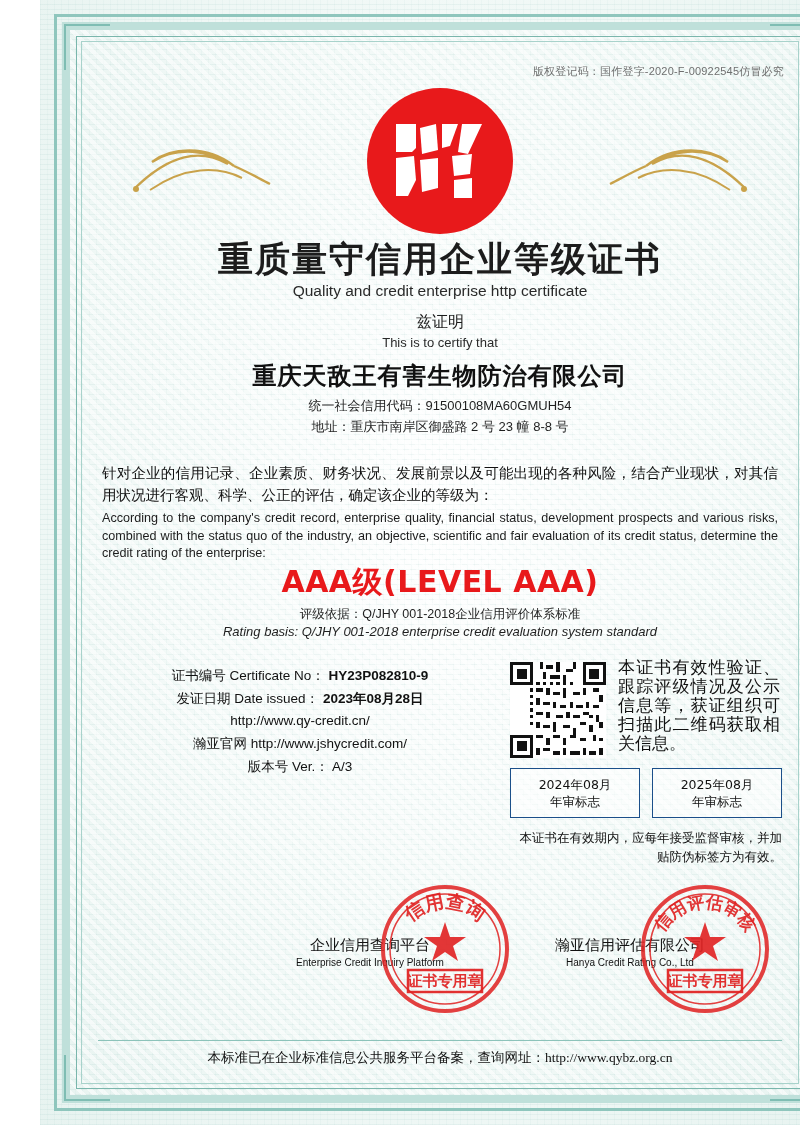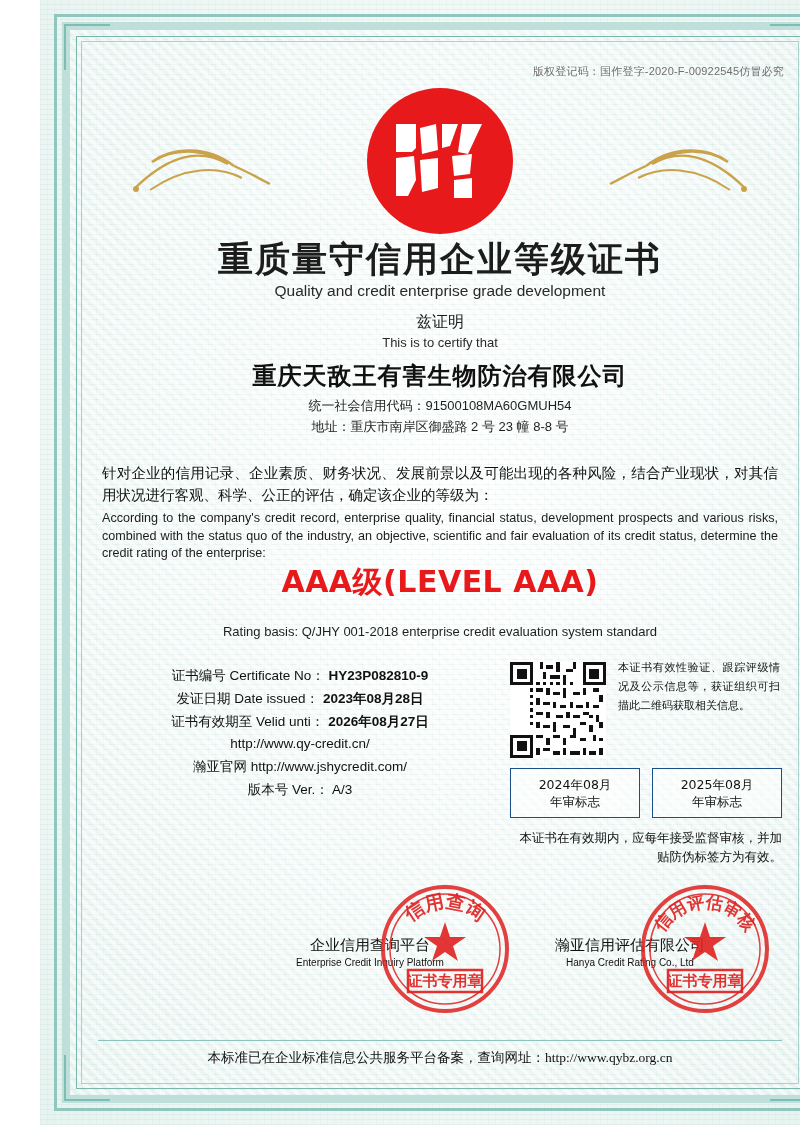--- a/index.html
+++ b/index.html
@@ -221,20 +221,21 @@
     font-size: 12.5px;
     color: #1f1f1f;
   }
   .basis-en {
     position: absolute;
     top: 574px;
     left: 0; right: 0;
     text-align: center;
     font-size: 13px;
     color: #1f1f1f;
+    font-style: italic;
   }
 
   
   .details {
     position: absolute;
     top: 614px;
     left: 10px;
     width: 400px;
     font-size: 13.5px;
     color: #111;
@@ -251,21 +252,21 @@
     width: 96px;
     height: 96px;
   }
   .qr svg { display: block; }
 
   .note-right {
     position: absolute;
     top: 608px;
     left: 528px;
     width: 162px;
-    font-size: 11px;
+    font-size: 17px;
     line-height: 19px;
     color: #111;
     text-align: justify;
     font-family: "DejaVu Sans", sans-serif;
   }
 
   .stamp-boxes {
     position: absolute;
     top: 718px;
     left: 420px;
@@ -393,52 +394,48 @@
             <polygon points="50,6 66,6 58,28 50,30"></polygon>
             <polygon points="70,6 90,6 76,36 66,34"></polygon>
             <polygon points="60,38 80,36 78,56 62,58"></polygon>
             <polygon points="62,62 80,60 80,80 62,80"></polygon>
           </g>
         </svg>
       </div>
     </div>
 
     <div class="title-cn">重质量守信用企业等级证书</div>
-    <div class="title-en">Quality and credit enterprise grade development</div>
+    <div class="title-en">Quality and credit enterprise http certificate</div>
 
     <div class="certify-cn">兹证明</div>
     <div class="certify-en">This is to certify that</div>
 
     <div class="company">重庆天敌王有害生物防治有限公司</div>
     <div class="credit-code">统一社会信用代码：91500108MA60GMUH54</div>
     <div class="addr">地址：重庆市南岸区御盛路 2 号 23 幢 8-8 号</div>
 
     <div class="para">
       <div class="para-cn">针对企业的信用记录、企业素质、财务状况、发展前景以及可能出现的各种风险，结合产业现状，对其信用状况进行客观、科学、公正的评估，确定该企业的等级为：</div>
       <div class="para-en">According to the company's credit record, enterprise quality, financial status, development prospects and various risks, combined with the status quo of the industry, an objective, scientific and fair evaluation of its credit status, determine the credit rating of the enterprise:</div>
     </div>
 
     <div class="level">AAA级(LEVEL AAA)</div>
+    <div class="basis-cn">评级依据：Q/JHY 001-2018企业信用评价体系标准</div>
     <div class="basis-en">Rating basis: Q/JHY 001-2018 enterprise credit evaluation system standard</div>
 
     <div class="details">
       <div class="row">
         <span class="lbl-cn">证书编号</span>
         <span>Certificate No：</span>
         <span class="val">HY23P082810-9</span>
       </div>
       <div class="row">
         <span class="lbl-cn">发证日期</span>
         <span>Date issued：</span>
         <span class="val">2023年08月28日</span>
-      </div>
-      <div class="row">
-        <span class="lbl-cn">证书有效期至</span>
-        <span>Velid unti：</span>
-        <span class="val">2026年08月27日</span>
       </div>
       <div class="row">
         <span>http://www.qy-credit.cn/</span>
       </div>
       <div class="row">
         <span class="lbl-cn">瀚亚官网</span>
         <span>http://www.jshycredit.com/</span>
       </div>
       <div class="row">
         <span class="lbl-cn">版本号</span>

